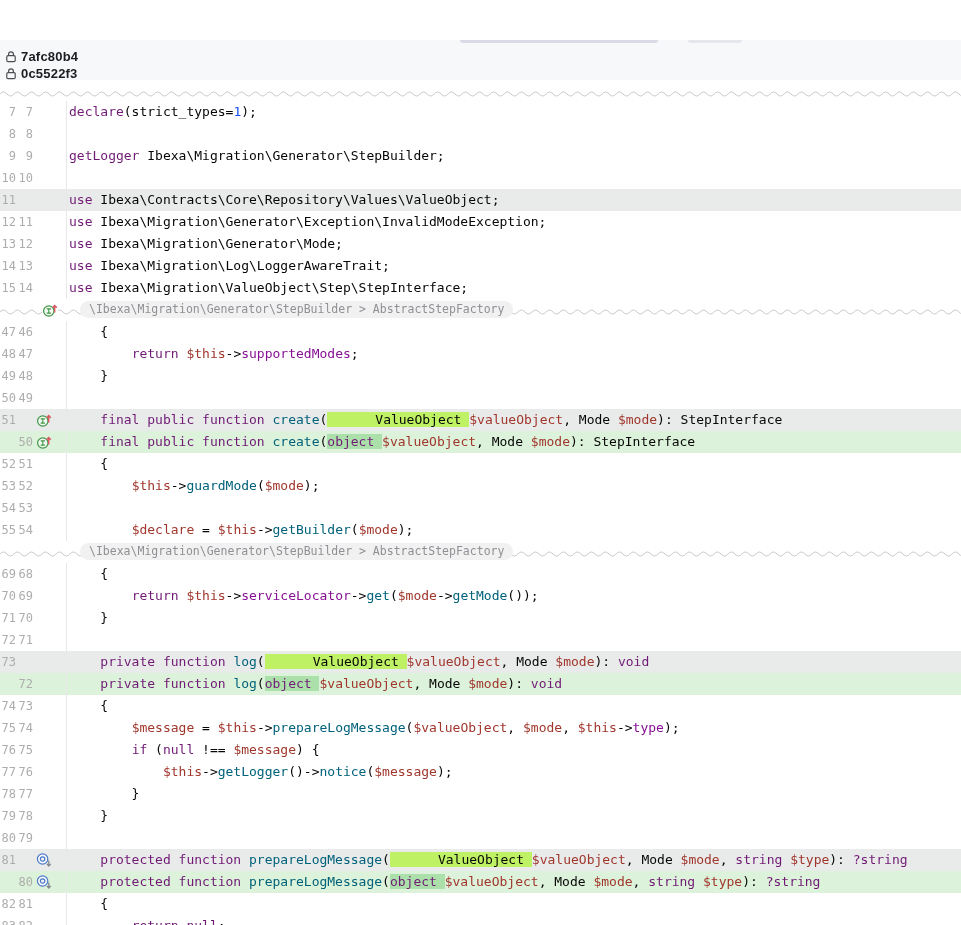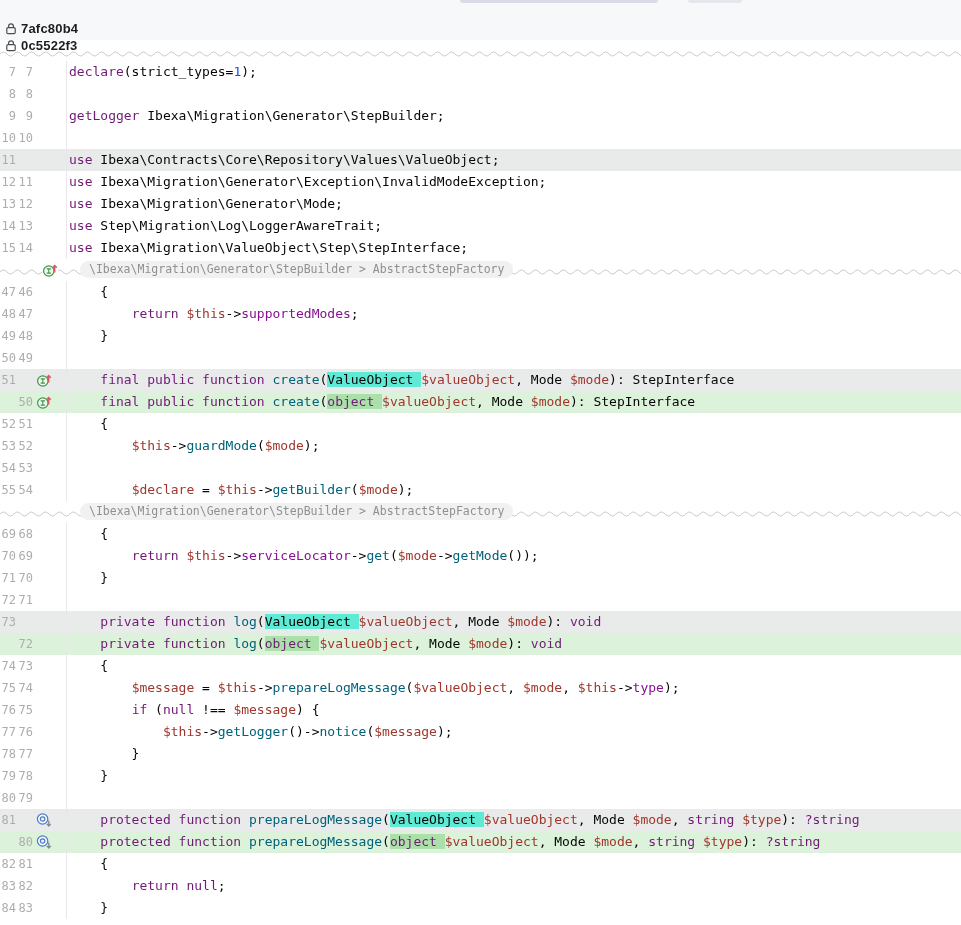--- a/index.html
+++ b/index.html
@@ -1,18 +1,18 @@
 <!DOCTYPE html>
 <html><head>
 <meta charset="utf-8">
 <style>
   html,body{margin:0;padding:0;background:#fff;}
   .app{position:relative;width:961px;height:925px;overflow:hidden;background:#fff;font-family:"Liberation Sans",sans-serif;}
   
-  .header{position:relative;height:40px;background:#F7F8FA;padding-top:20px;box-sizing:border-box;}
+  .header{position:relative;height:40px;background:#F7F8FA;padding-top:8px;box-sizing:border-box;margin-top:40px;}
   .hrow{display:flex;align-items:center;height:17px;padding-left:5px;}
   .lock{display:inline-flex;width:12px;height:13px;margin-right:4px;flex:none;}
   .hash{font-size:13px;font-weight:700;color:#1b1d21;letter-spacing:.2px;}
   .fpath{font-size:13px;color:#9b9da3;margin-left:9px;}
   .artifact{position:absolute;top:0;height:3px;}
   .a1{left:460px;width:198px;background:#D9DAE5;border-radius:0 0 3px 3px;}
   .a2{left:688px;width:54px;background:#E6E6EC;border-radius:0 0 3px 3px;}
   
   .topwave{height:12px;margin-top:5px;overflow:hidden;}
   .sep{position:relative;height:22px;}
@@ -25,21 +25,21 @@
   .row{display:flex;height:22px;line-height:22px;}
   .gutter{width:67px;flex:none;display:flex;box-sizing:border-box;border-right:1px solid #E8E8EA;}
   .num{font-size:12px;color:#ADADAD;text-align:right;display:inline-block;}
   .num.old{width:16px;}
   .num.new{width:17px;}
   .islot{width:30px;position:relative;}
   .islot svg{position:absolute;left:3px;top:3px;}
   .code{flex:1;white-space:pre;padding-left:2px;}
   .row.removed{background:#E9EAEA;}
   .row.added{background:#DCF2DA;}
-  .w-rm{background:#5eead4;}
+  .w-rm{background:#bef264;padding-left:48px;}
   .w-ad{background:#ACE0AB;margin-top:33px;}
   .t-k{color:#701a75;}   
   .t-p{color:#060606;}   
   .t-f{color:#00627A;}   
   .t-v{color:#A0372D;}   
   .t-pr{color:#871094;}  
   .t-c{color:#060606;}   
   .t-n{color:#1750EB;}   
 </style>
 </head>
@@ -127,21 +127,21 @@
           <span class="islot"></span>
         </div>
         <div class="code"><span class="t-k">use</span><span class="t-p"> Ibexa\Migration\Generator\Mode;</span></div>
       </div>
       <div class="row ctx">
         <div class="gutter">
           <span class="num old">14</span>
           <span class="num new">13</span>
           <span class="islot"></span>
         </div>
-        <div class="code"><span class="t-k">use</span><span class="t-p"> Step\Migration\Log\LoggerAwareTrait;</span></div>
+        <div class="code"><span class="t-k">use</span><span class="t-p"> Ibexa\Migration\Log\LoggerAwareTrait;</span></div>
       </div>
       <div class="row ctx">
         <div class="gutter">
           <span class="num old">15</span>
           <span class="num new">14</span>
           <span class="islot"></span>
         </div>
         <div class="code"><span class="t-k">use</span><span class="t-p"> Ibexa\Migration\ValueObject\Step\StepInterface;</span></div>
       </div>
       <div class="sep">

